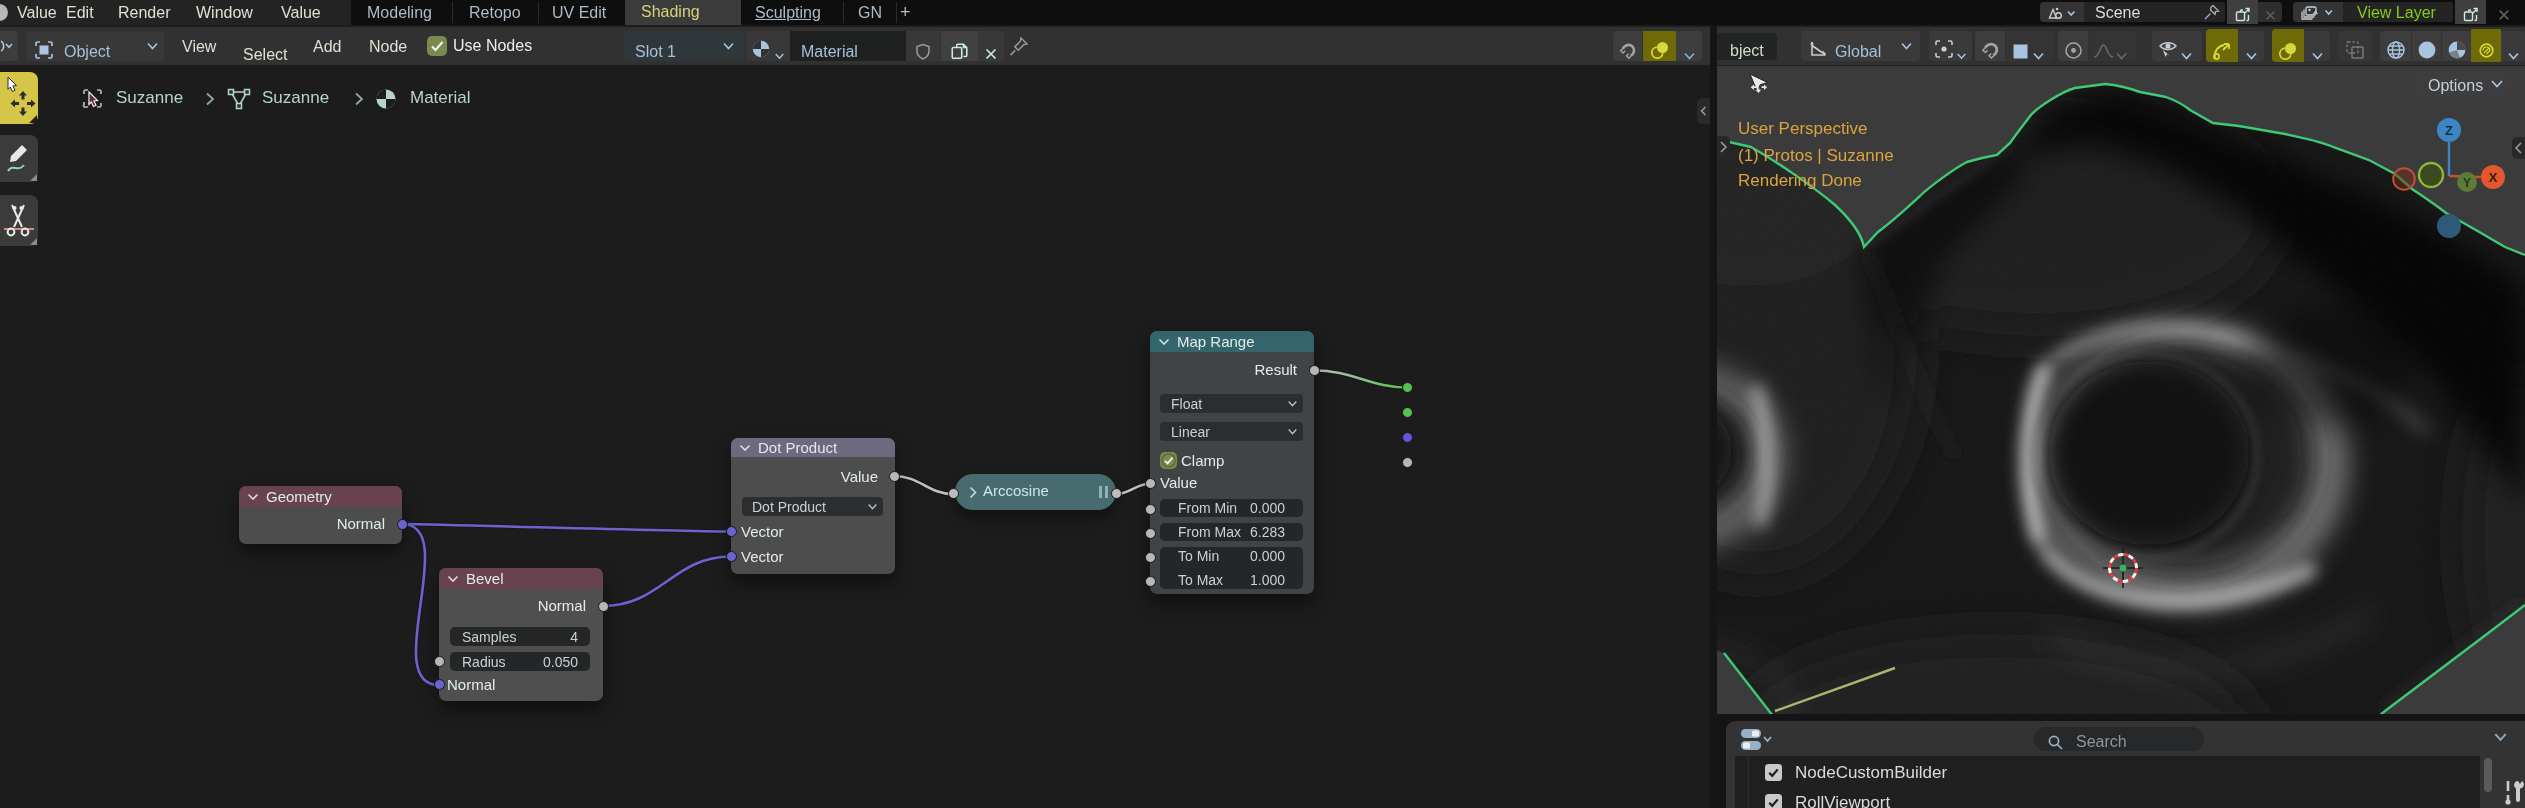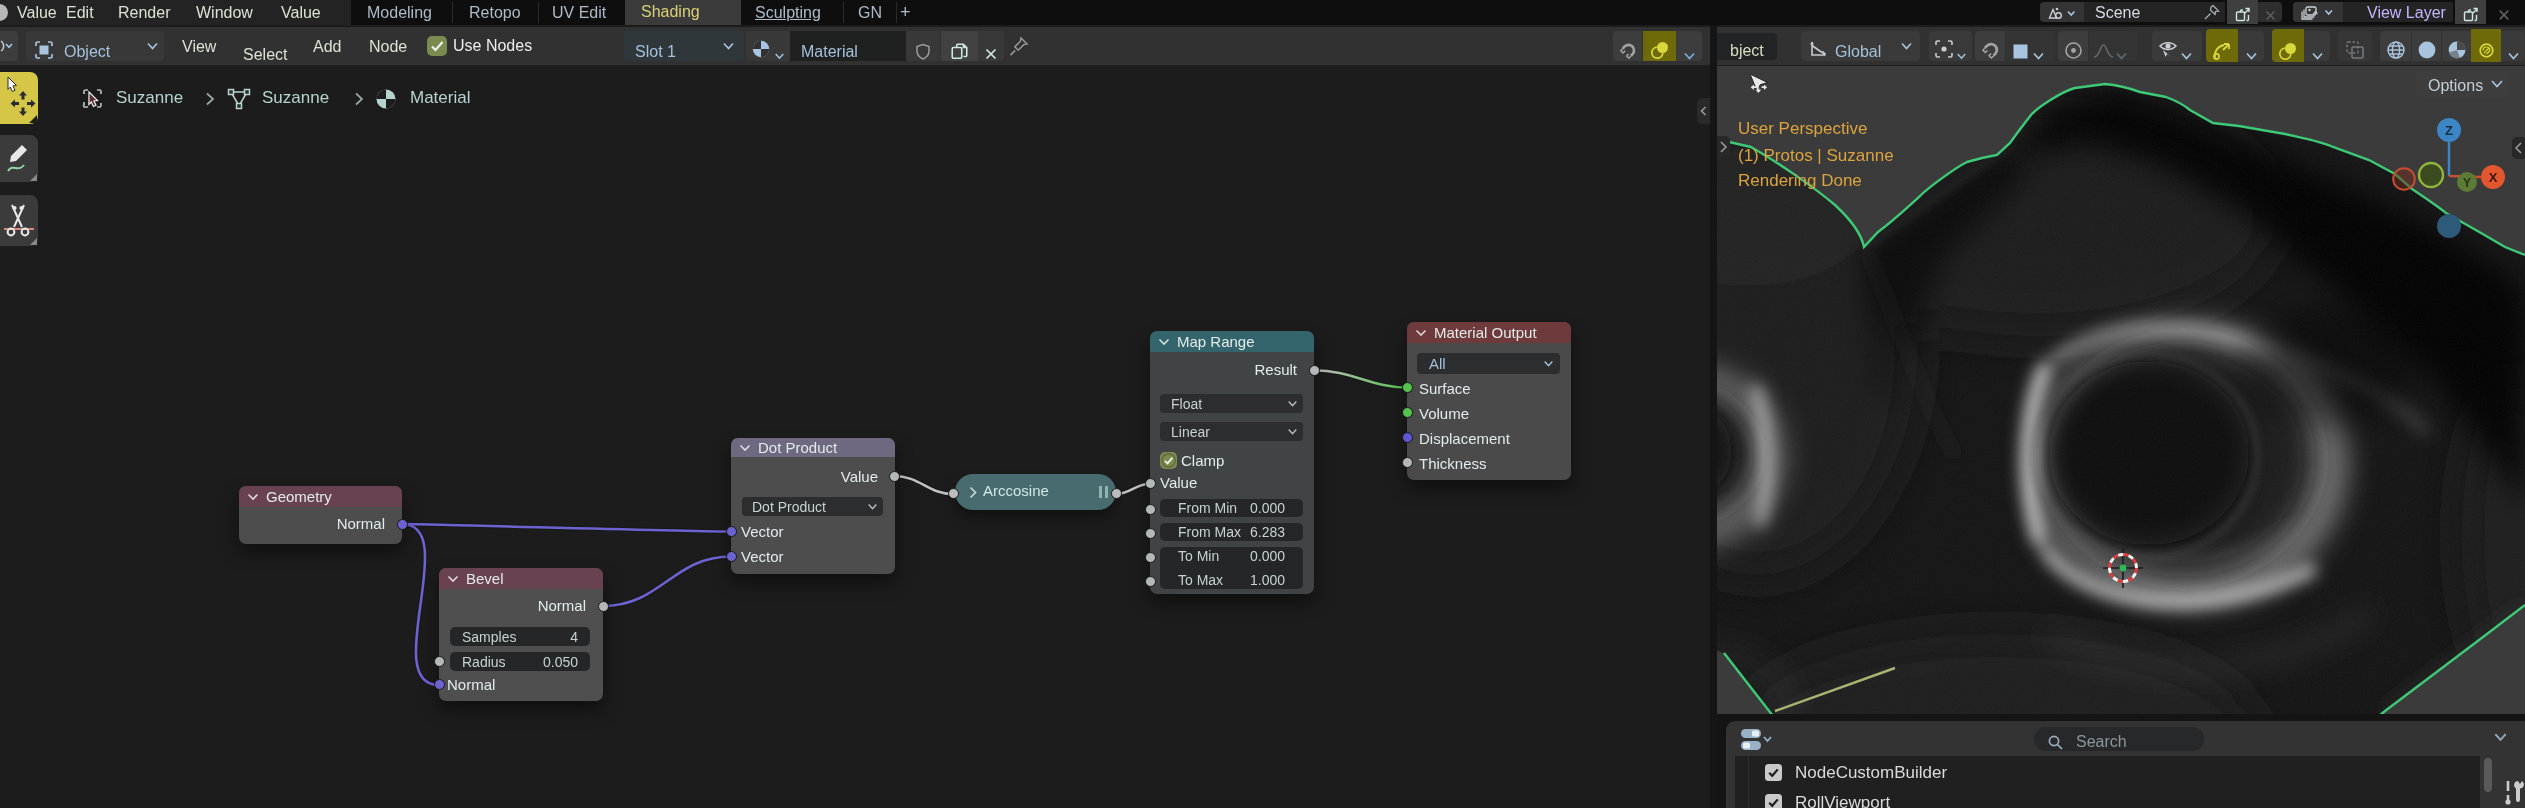--- a/index.html
+++ b/index.html
@@ -78,21 +78,21 @@
 <div class="abs row" style="left:2293px;top:2px;width:50px;height:20px;background:#343434;border-radius:4px 0 0 4px;justify-content:center;">
   <svg width="38" height="18" viewBox="0 0 38 18">
     <rect x="7" y="3" width="10" height="8" rx="1.5" fill="none" stroke="#c9d0d7" stroke-width="1.3"></rect>
     <circle cx="10.5" cy="6" r="1.2" fill="#c9d0d7"></circle>
     <path d="M14 10.5 l2.5-3 2 2.5" fill="none" stroke="#c9d0d7" stroke-width="1.2"></path>
     <path d="M5 5.5 v7.5 h10.5 M3 7.5 v7.5 h10.5" fill="none" stroke="#c9d0d7" stroke-width="1.3"></path>
     <path d="M26.5 6.5 l3.2 3.6 3.2-3.6" fill="none" stroke="#a9c4de" stroke-width="1.6"></path>
   </svg>
 </div>
 <div class="abs row" style="left:2343px;top:2px;width:110px;height:20px;background:#242424;">
-  <span style="color:#c4b5fd;font-size:16px;margin-left:24px;">View Layer</span>
+  <span style="color:#84cc16;font-size:16px;margin-left:14px;">View Layer</span>
 </div>
 <div class="abs row" style="left:2455px;top:0px;width:31px;height:24px;background:#3f3f3f;justify-content:center;">
   <svg width="18" height="18" viewBox="0 0 18 18">
     <rect x="2.5" y="6" width="8" height="8.5" rx="1" fill="none" stroke="#cfe8e4" stroke-width="1.4"></rect>
     <path d="M6.5 6 V5 a1 1 0 0 1 1-1 h1.5 M14.5 9 v4.5 a1 1 0 0 1 -1 1 h-1" fill="none" stroke="#cfe8e4" stroke-width="1.4"></path>
     <path d="M11 7 l4.5-4.5 M11.5 2.5 h3.5 v3.5" fill="none" stroke="#cfe8e4" stroke-width="1.4"></path>
   </svg>
 </div>
 <div class="abs row" style="left:2492px;top:2px;width:24px;height:20px;justify-content:center;">
   <svg width="14" height="14" viewBox="0 0 13 13">
@@ -506,37 +506,20 @@
     <span class="flab" style="position:absolute;right:18px;top:1px;">1.000</span>
   </div>
 </div>
 <div class="sock" style="left:1309px;top:299px;background:#b4b8b8;"></div>
 <div class="sock" style="left:1145px;top:412px;background:#b4b8b8;"></div>
 <div class="sock" style="left:1145px;top:438px;background:#b4b8b8;"></div>
 <div class="sock" style="left:1145px;top:462px;background:#b4b8b8;"></div>
 <div class="sock" style="left:1145px;top:486px;background:#b4b8b8;"></div>
 <div class="sock" style="left:1145px;top:510px;background:#b4b8b8;"></div>
 
-<div class="abs node" style="left:1407px;top:256px;width:164px;height:158px;background:#4a4a4a;">
-  <div class="nhead" style="background:#6f3a3c;"></div>
-  <svg class="abs" style="left:8px;top:6px;" width="12" height="10" viewBox="0 0 12 10">
-          <path d="M1.5 2.5 l4.5 4.5 4.5-4.5" fill="none" stroke="#e0d4d4" stroke-width="1.6"></path>
-        </svg>
-  <span class="nttl" style="left:27px;top:2px;">Material Output</span>
-  <div class="ndrop" style="left:10px;top:31px;width:143px;height:21px;">
-    <span style="position:absolute;left:12px;top:2px;font-size:15px;color:#a4c0da;">All</span>
-    <svg class="abs" style="right:6px;top:7px;" width="11" height="8" viewBox="0 0 13 9">
-            <path d="M2 1.5 l4.5 5 4.5-5" fill="none" stroke="#a4c0da" stroke-width="1.7"></path>
-          </svg>
-  </div>
-  <span class="nlab" style="left:12px;top:58px;">Surface</span>
-  <span class="nlab" style="left:12px;top:83px;">Volume</span>
-  <span class="nlab" style="left:12px;top:108px;">Displacement</span>
-  <span class="nlab" style="left:12px;top:133px;">Thickness</span>
-</div>
 <div class="sock" style="left:1402px;top:316px;background:#55c14f;"></div>
 <div class="sock" style="left:1402px;top:341px;background:#55c14f;"></div>
 <div class="sock" style="left:1402px;top:366px;background:#5f58d2;"></div>
 <div class="sock" style="left:1402px;top:391px;background:#b4b8b8;"></div>
 </div>
 
 <div class="abs" style="left:1717px;top:66px;width:808px;height:650px;">
 <svg width="808" height="650" viewBox="0 0 808 650">
 <defs>
   <clipPath id="vpclip">

